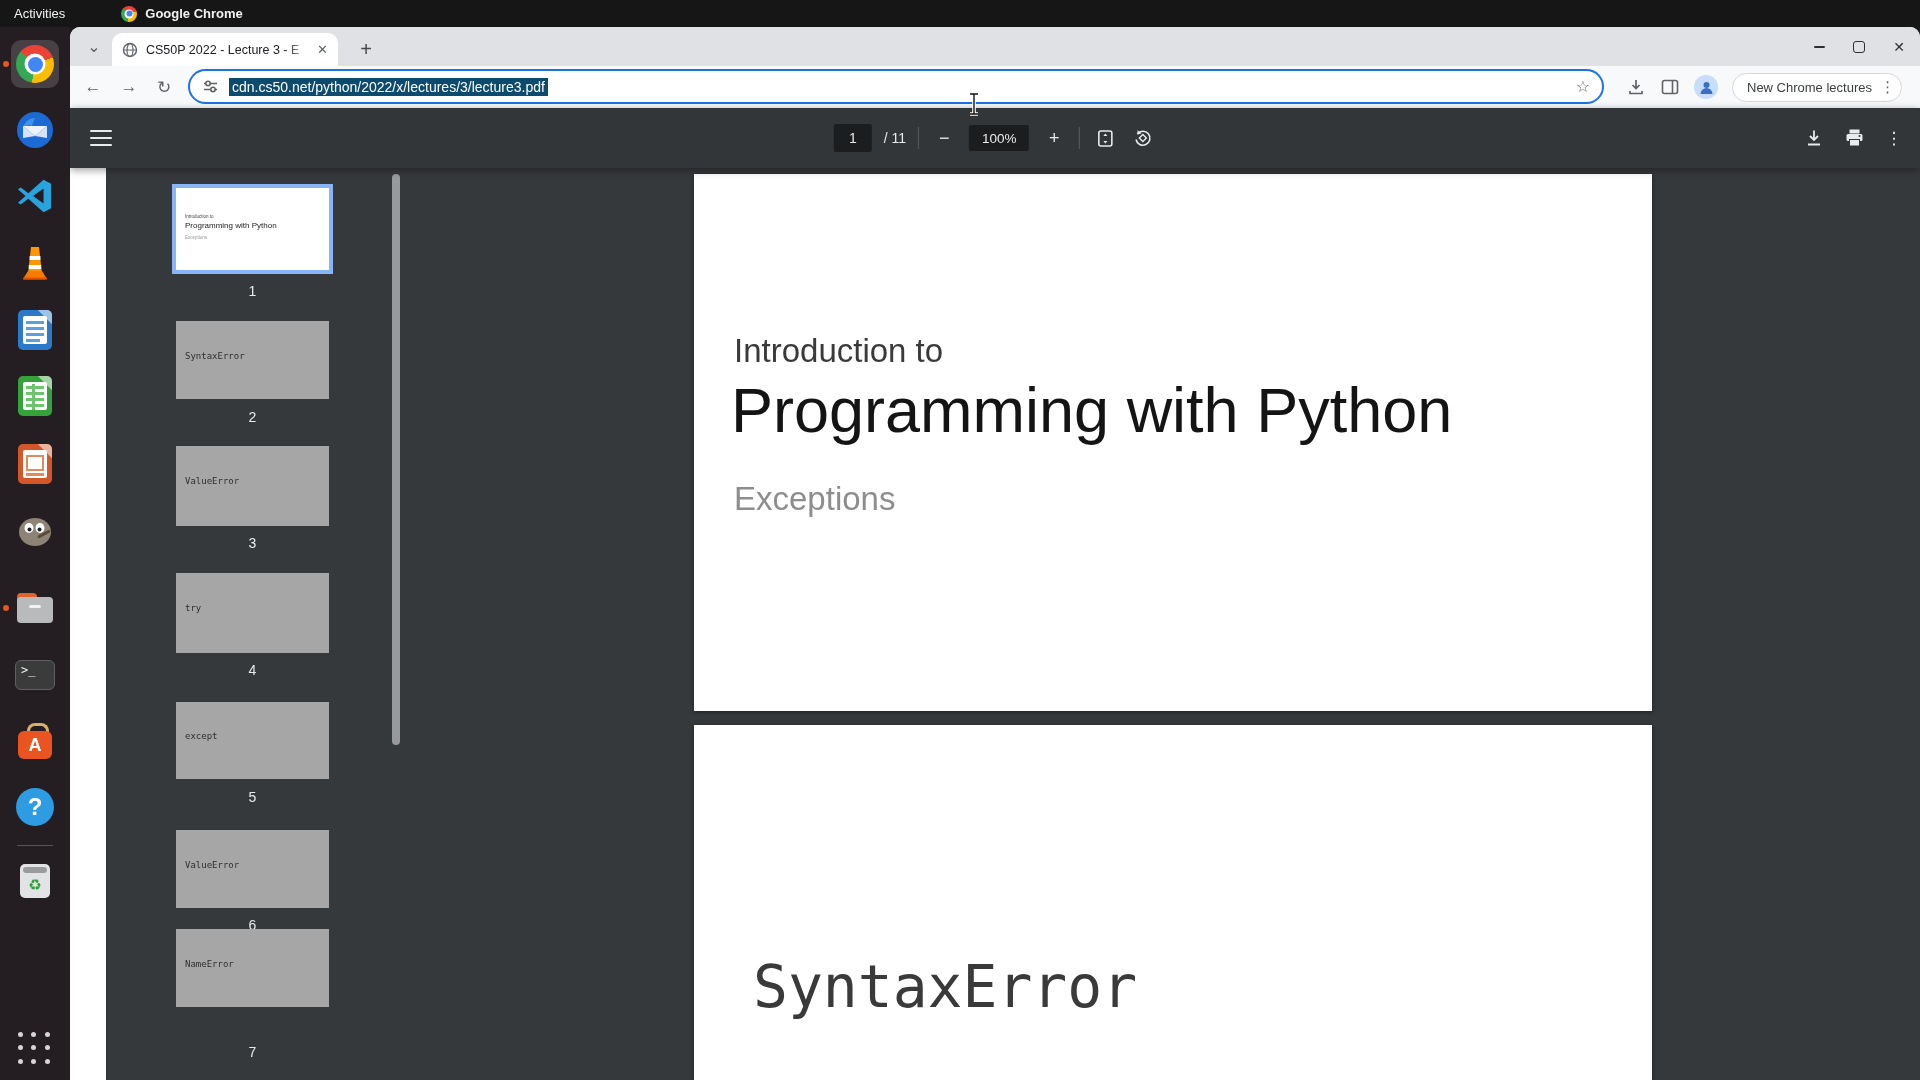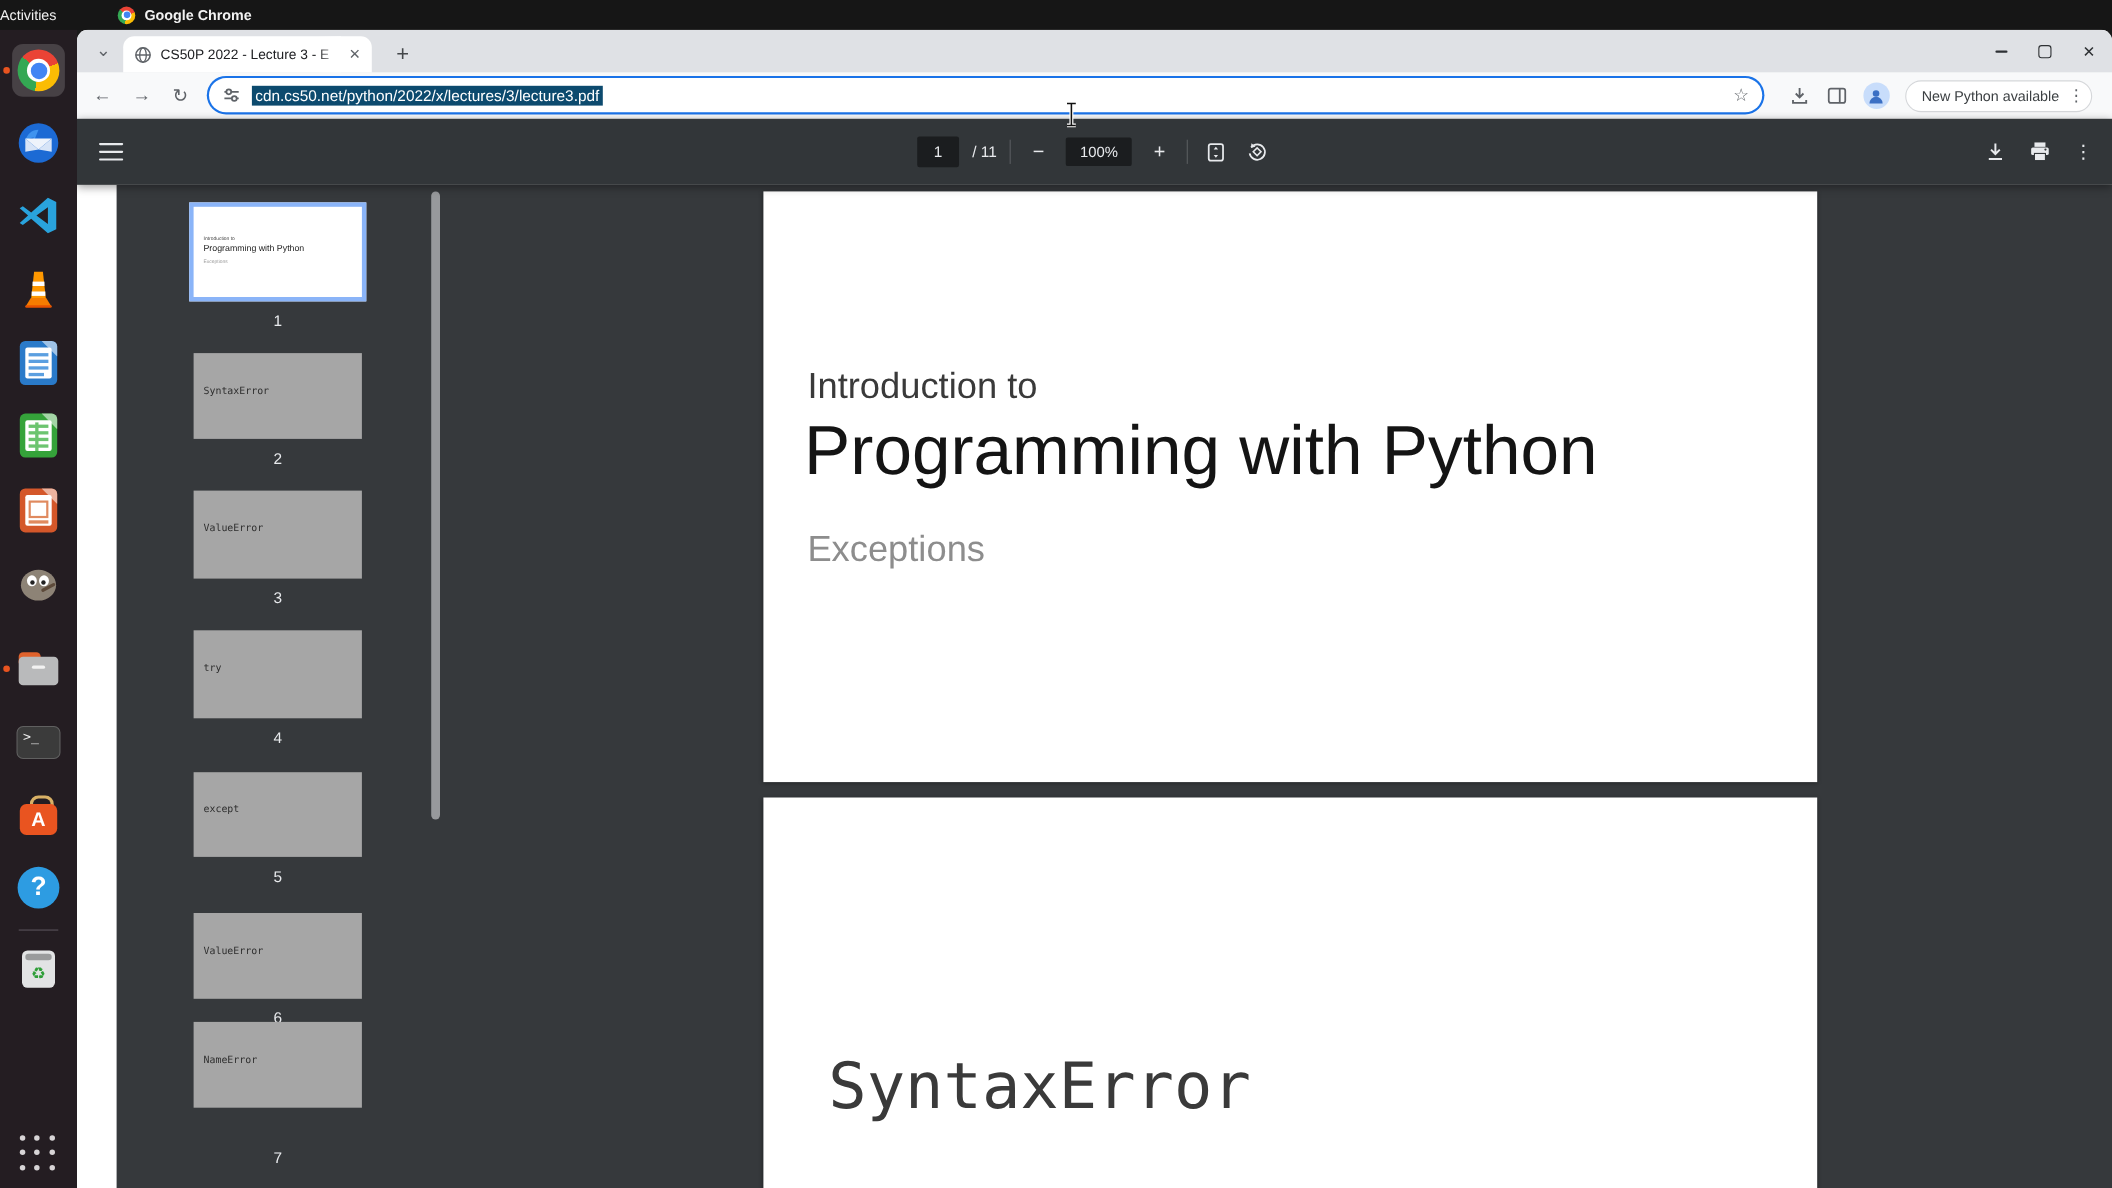--- a/index.html
+++ b/index.html
@@ -1,20 +1,20 @@
 <!DOCTYPE html>
 <html><head>
 <meta charset="utf-8">
 <style>
   html,body{margin:0;padding:0;background:#1a1a1a;width:1920px;height:1080px;overflow:hidden;
     font-family:"Liberation Sans",sans-serif;-webkit-font-smoothing:antialiased;}
   
   #topbar{position:absolute;left:0;top:0;width:1920px;height:27px;background:#161616;color:#f2f2f2;
     font-size:13px;display:flex;align-items:center;z-index:50;}
-  #topbar .activities{}
+  #topbar .activities{margin-left:14px;}
   #topbar .appind{margin-left:56px;display:flex;align-items:center;gap:8px;font-weight:bold;}
   .chromeball{position:relative;border-radius:50%;display:inline-block;
     background:conic-gradient(from -50deg,#ea4335 0 33.3%,#fbbc04 0 66.6%,#34a853 0 100%);}
   .chromeball i{position:absolute;left:50%;top:50%;transform:translate(-50%,-50%);border-radius:50%;background:#fff;}
   .chromeball i b{position:absolute;left:50%;top:50%;transform:translate(-50%,-50%);border-radius:50%;background:#4285f4;display:block;}
   #clockwrap{position:absolute;left:950px;top:0;height:27px;display:flex;align-items:center;gap:13px;}
   #topright{position:absolute;right:10px;top:0;height:27px;display:flex;align-items:center;gap:15px;}
   
   #dock{position:absolute;left:0;top:27px;width:70px;height:1053px;background:#241d22;z-index:40;}
   .dock-item{position:absolute;left:11px;width:48px;height:48px;display:flex;align-items:center;justify-content:center;border-radius:10px;}
@@ -323,21 +323,21 @@
         <rect x="2.5" y="3.5" width="15" height="13" rx="2" fill="none" stroke="#5f6368" stroke-width="1.6"></rect>
         <line x1="12.5" y1="4" x2="12.5" y2="16" stroke="#5f6368" stroke-width="1.6"></line>
       </svg>
       <span class="avatar">
         <svg width="15" height="15" viewBox="0 0 15 15">
           <circle cx="7.5" cy="5" r="3" fill="#3b6fc4"></circle>
           <path d="M1.5 14 a6 6 0 0 1 12 0 Z" fill="#3b6fc4"></path>
         </svg>
       </span>
       <span id="updatepill">
-        <span>New Python available</span>
+        <span>New Chrome lectures</span>
         <span class="kebab">⋮</span>
       </span>
     </div>
   </div>
 
   <div id="pdf-toolbar">
     <div id="hamburger">
         <b></b>
         <b></b>
         <b></b>

